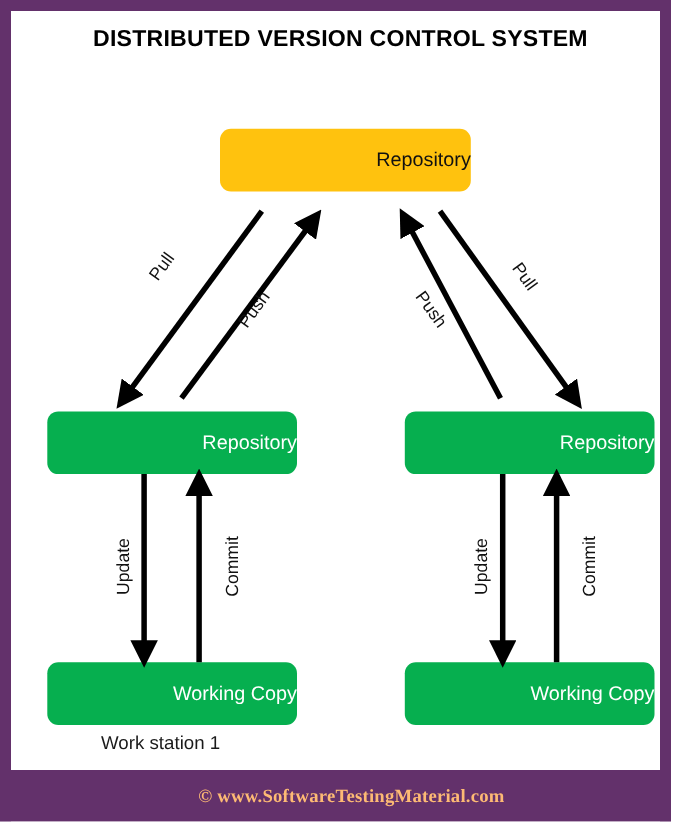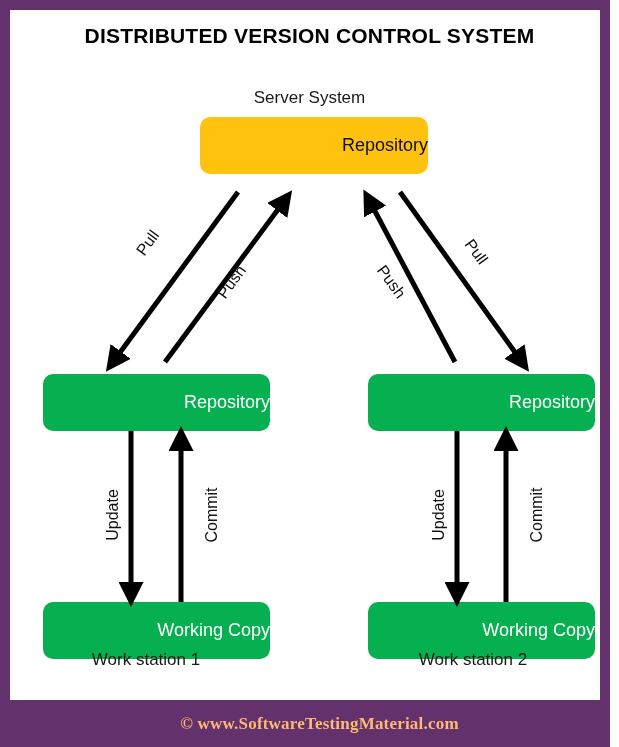--- a/index.html
+++ b/index.html
@@ -47,21 +47,21 @@
     font-size: 17px;
     color: #1a1a1a;
     white-space: nowrap;
   }
   .server-caption {
     left: 0;
     top: 78px;
     width: 599px;
   }
   .station-caption {
-    top: 640px;
+    top: 656px;
     width: 240px;
     font-size: 17px;
   }
   .station-caption.left  { left: 16px; }
   .station-caption.right { left: 343px; }
 
   .node {
     position: absolute;
     border-radius: 10px;
     display: flex;
@@ -122,21 +122,20 @@
 </style>
 </head>
 <body>
 
 <div id="page">
 
   <div id="canvas">
 
     <div class="title">DISTRIBUTED VERSION CONTROL SYSTEM</div>
 
-    <div class="caption server-caption">Server System</div>
 
     <div class="node node-yellow" style="left:190px; top:107px; width:228px; height:57px;">
       <span>Repository</span>
     </div>
 
     <div class="node node-green" style="left:33px; top:364px; width:227px; height:57px;">
       <span>Repository</span>
     </div>
 
     <div class="node node-green" style="left:33px; top:592px; width:227px; height:57px;">
@@ -186,21 +185,20 @@
     <div class="arrow-label" style="left:103px; top:505px; transform: rotate(-90deg) translate(-50%, -50%);">Update</div>
 
     <div class="arrow-label" style="left:202px; top:505px; transform: rotate(-90deg) translate(-50%, -50%);">Commit</div>
 
     <div class="arrow-label" style="left:429px; top:505px; transform: rotate(-90deg) translate(-50%, -50%);">Update</div>
 
     <div class="arrow-label" style="left:527px; top:505px; transform: rotate(-90deg) translate(-50%, -50%);">Commit</div>
 
     <div class="caption station-caption left">Work station 1</div>
 
-    <div class="caption station-caption right">Work station 2</div>
 
   </div>
 
   <div class="footer">
     <span class="footer-text">© www.SoftwareTestingMaterial.com</span>
   </div>
 
 </div>
 
 </body></html>

